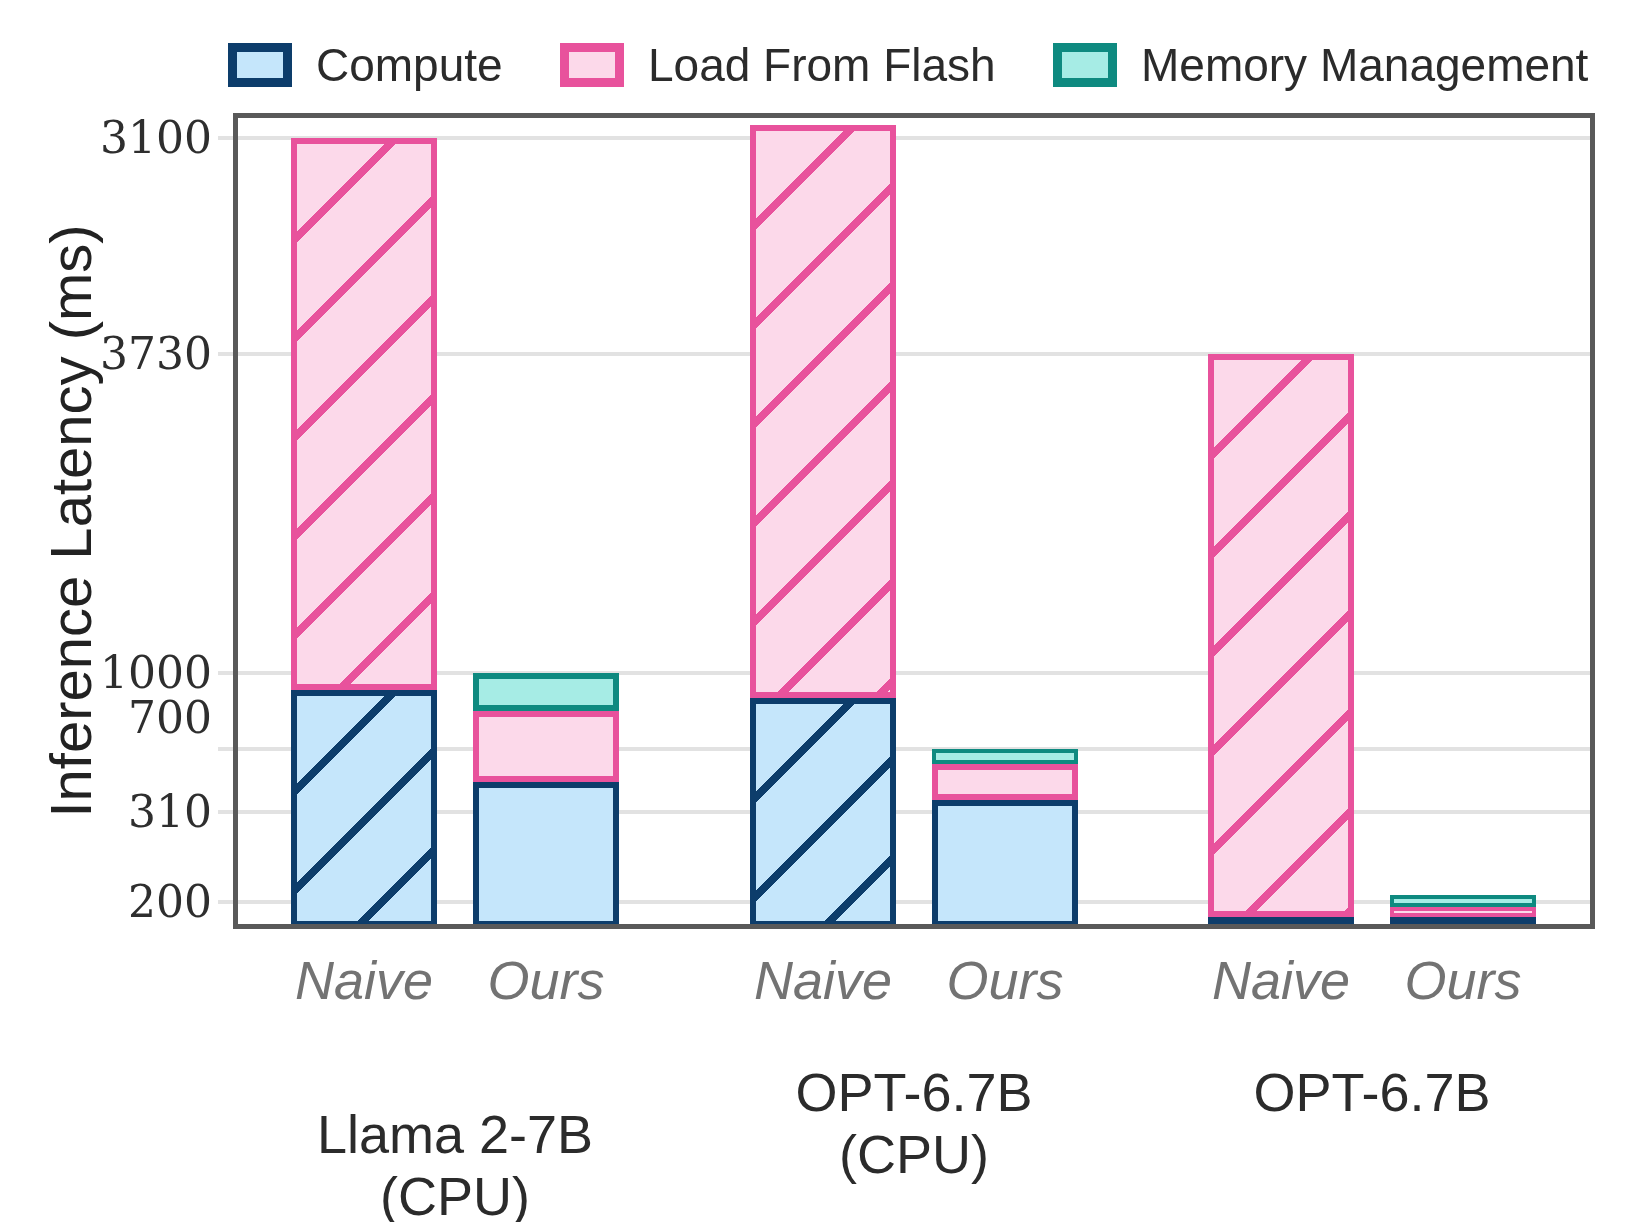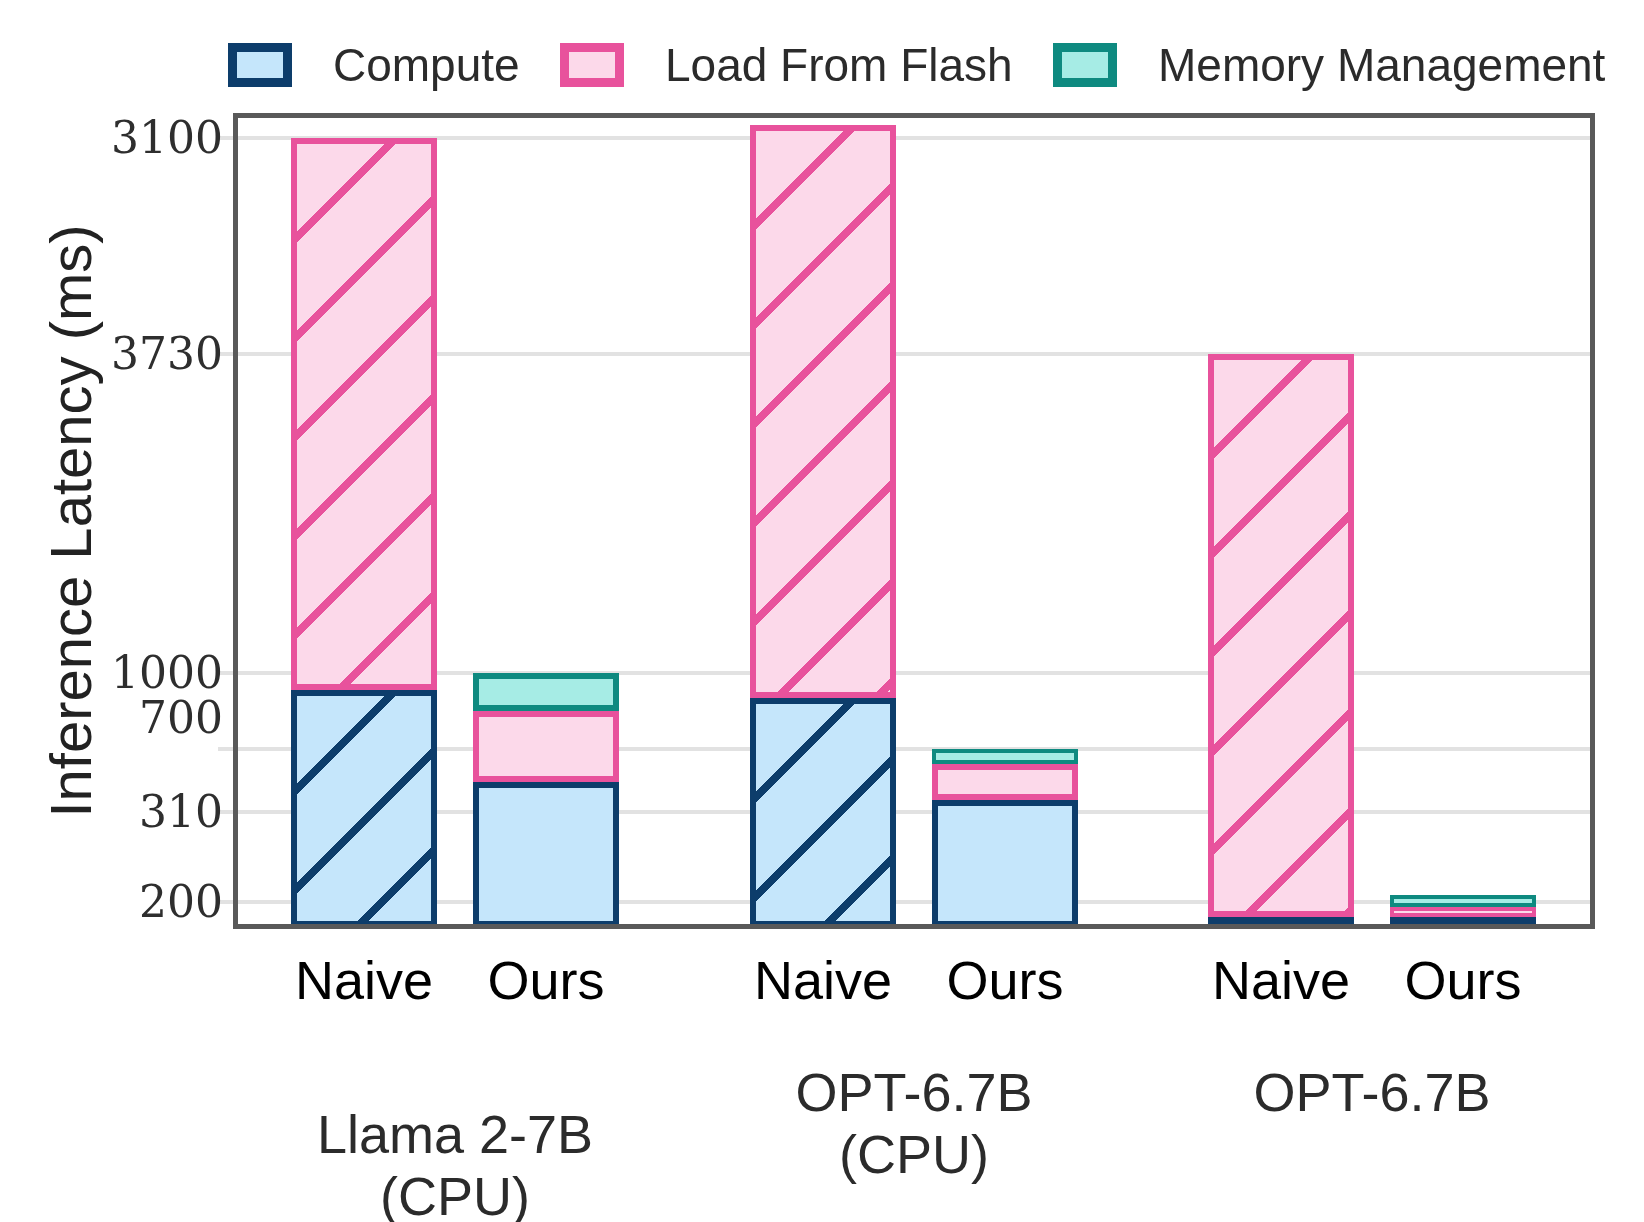--- a/index.html
+++ b/index.html
@@ -1,35 +1,35 @@
 <!DOCTYPE html>
 <html><head>
 <meta charset="utf-8">
 <style>
   html,body{margin:0;padding:0;background:#ffffff;}
   body{width:1644px;height:1222px;font-family:"Liberation Sans",sans-serif;color:#2b2b2b;}
   #chart{position:relative;width:1644px;height:1222px;overflow:hidden;background:#ffffff;}
 
   
-  .legend-item{position:absolute;top:36px;height:58px;display:flex;align-items:center;gap:41px;}
+  .legend-item{position:absolute;top:36px;height:58px;display:flex;align-items:center;gap:24px;}
   .legend-chip{width:64px;height:44px;box-sizing:border-box;border:9px solid #000;flex:0 0 auto;}
   .legend-label{font-size:46px;line-height:58px;white-space:nowrap;color:#2b2b2b;}
 
   
   #plot{position:absolute;left:233px;top:113px;width:1362px;height:816px;background:#ffffff;}
   #plot::after{content:"";position:absolute;inset:0;border:5px solid #595959;pointer-events:none;z-index:6;}
 
   .gridline{position:absolute;left:-15px;width:calc(100% + 15px);height:4px;background:#e2e2e2;z-index:0;}
   .bar-seg{position:absolute;box-sizing:border-box;z-index:2;}
 
   .ytick{position:absolute;left:0;width:212px;text-align:right;
          font-family:"DejaVu Serif","Liberation Serif",serif;
-         font-size:44px;line-height:56px;color:#2e2e2e;margin-left:11px;}
+         font-size:44px;line-height:56px;color:#2e2e2e;}
   .xtick{position:absolute;transform:translateX(-50%);font-size:54px;line-height:58px;
-         white-space:nowrap;color:#000000;}
+         white-space:nowrap;color:#737373;font-style:italic;}
   .group-label{position:absolute;transform:translateX(-50%);text-align:center;
          font-size:54px;line-height:62px;color:#2b2b2b;white-space:nowrap;}
   .ylab{position:absolute;left:70px;top:521px;transform:translate(-50%,-50%) rotate(-90deg);
         font-size:58px;white-space:nowrap;color:#222;}
 </style>
 </head>
 <body>
 
 <div id="chart">
 

